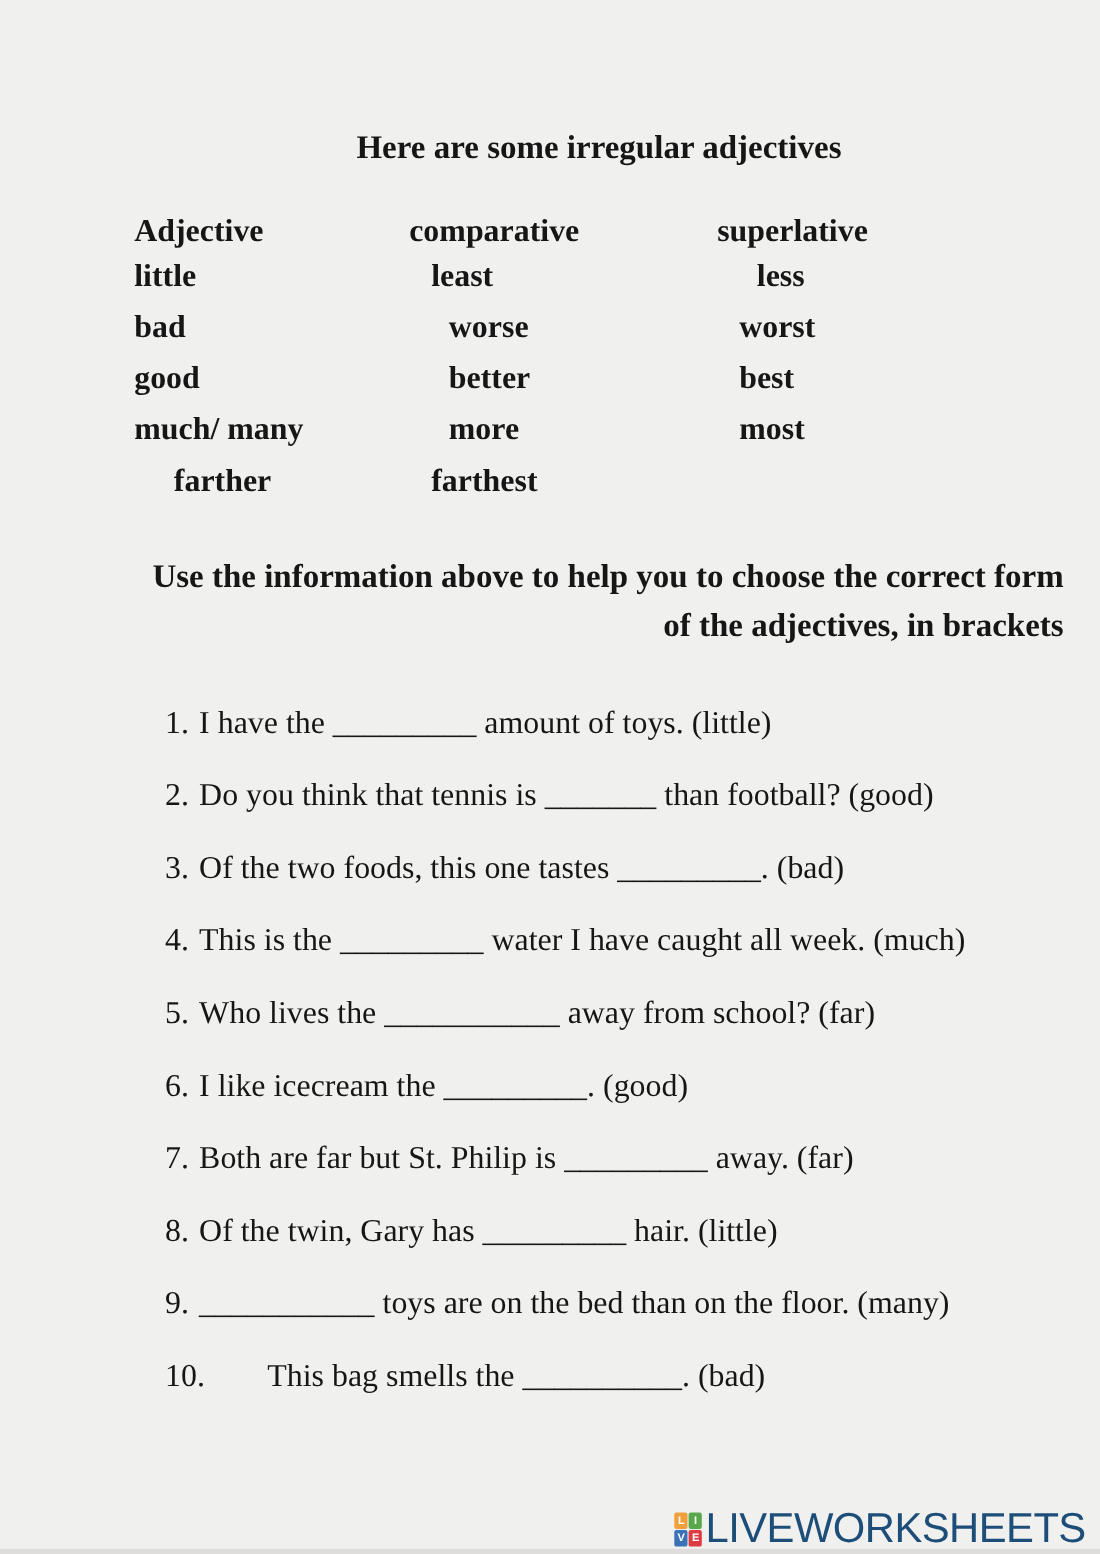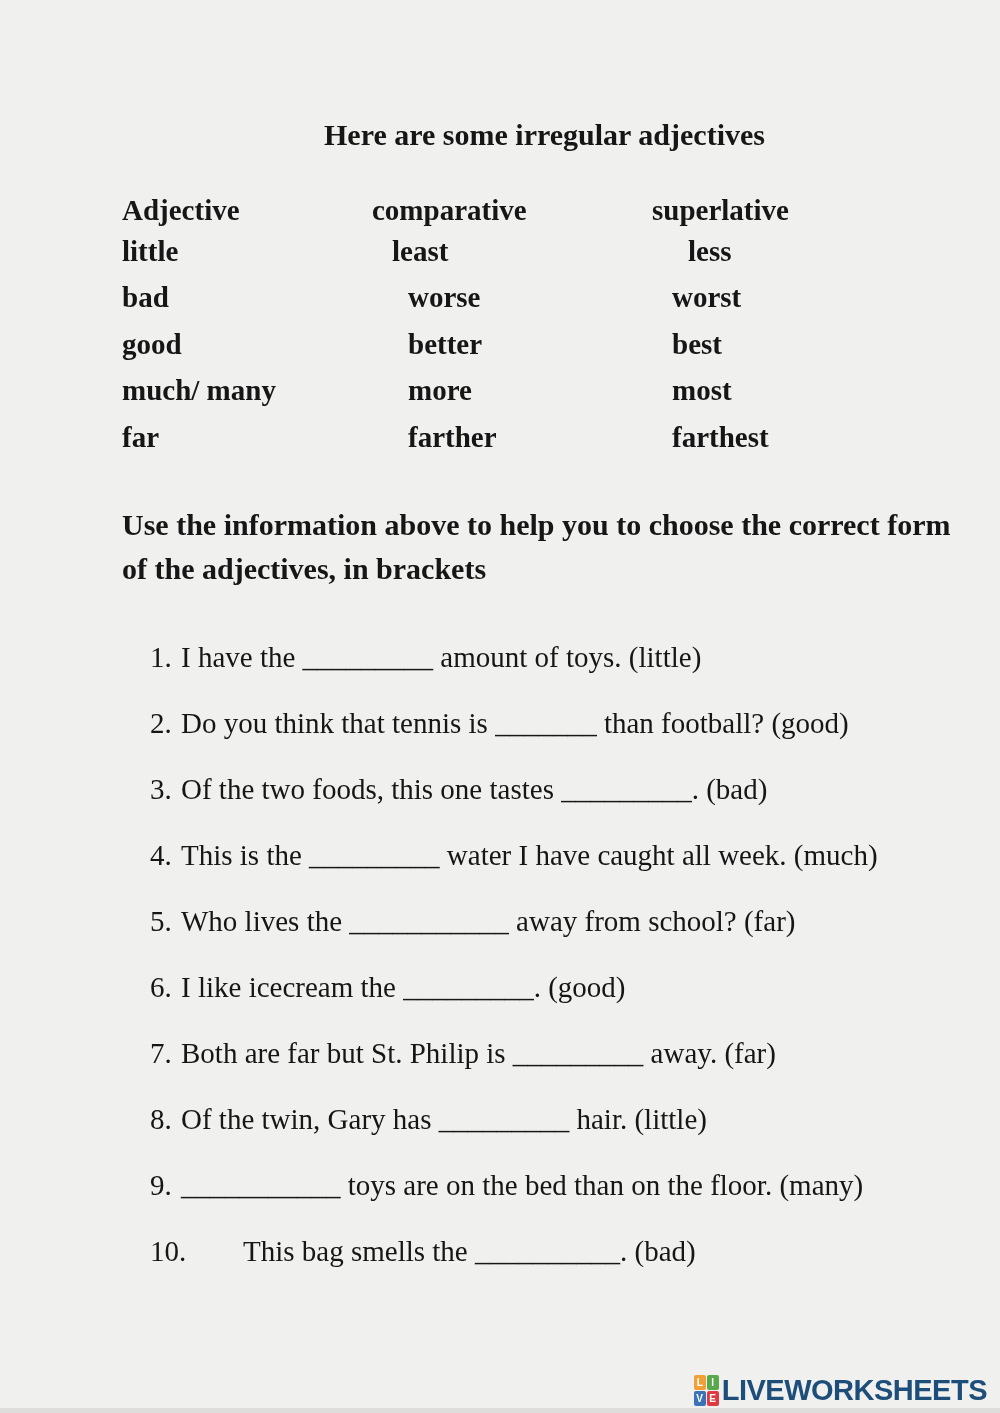--- a/index.html
+++ b/index.html
@@ -17,43 +17,43 @@
     display:grid;
     grid-template-columns:250px 280px 1fr;
     grid-template-rows:36px repeat(5, 46.5px);
     font-size:29px;
   }
   .adj-table .cell { align-self:center; white-space:nowrap;font-weight:bold; }
   .adj-table .th { font-weight:bold; }
   .adj-table .val.c-comp { padding-left:36px; }
   .adj-table .val.c-sup  { padding-left:20px; }
 
-  .instruction { margin:42px 0 16px; font-size:30px; font-weight:bold; line-height:44px; }
+  .instruction { margin:42px 0 16px; font-size:30px; font-weight:bold; line-height:44px;text-align:right; }
 
   .exercise { list-style:none; margin:48px 0 0; padding:0 0 0 28px; font-size:29px;font-family:Liberation Serif, serif; }
   .exercise li { line-height:36px; margin-bottom:30px; white-space:nowrap; }
   .exercise .num { display:inline-block; width:31px; }
   .exercise li:last-child .num { width:93px; }
 
   .logo {
     position:absolute; right:13px; bottom:7px;
     display:flex; align-items:center; text-decoration:none; cursor:pointer;
   }
   .logo-icon {
     display:grid; grid-template-columns:12px 12px; grid-auto-rows:15px;
     gap:1px; margin-right:3px;
   }
   .logo-icon .tile {
     display:flex; align-items:center; justify-content:center;
     color:#ffffff; font-family:"Liberation Sans", sans-serif;
     font-weight:bold; font-size:10px; border-radius:2px;
   }
   .logo-text {
-    font-family:"Liberation Sans", sans-serif; font-weight:bold;
-    font-size:29px; letter-spacing:-0.5px; line-height:31px;
+    font-family:"Liberation Sans", sans-serif; font-weight:normal;
+    font-size:38px; letter-spacing:-0.5px; line-height:31px;
   }
   .bottom-strip {
     position:absolute; left:0; bottom:0; width:100%; height:5px;
     background:#dedddb;
   }
 </style>
 </head>
 <body style="background: rgb(240, 240, 238);">
 
 <div class="content">
@@ -69,21 +69,20 @@
       <div class="cell val c-comp"><span>less</span></div>
       <div class="cell val c-adj"><span>bad</span></div>
       <div class="cell val c-comp"><span>wor</span><b>se</b></div>
       <div class="cell val c-sup"><span>wor</span><b>st</b></div>
       <div class="cell val c-adj"><span>good</span></div>
       <div class="cell val c-comp"><span>better</span></div>
       <div class="cell val c-sup"><span>best</span></div>
       <div class="cell val c-adj"><span>much/ many</span></div>
       <div class="cell val c-comp"><span>more</span></div>
       <div class="cell val c-sup"><span>most</span></div>
-      <div class="cell val c-adj"><span>far</span></div>
       <div class="cell val c-comp"><span>f</span><b>a</b><span>rther</span></div>
       <div class="cell val c-sup"><span>f</span><b>a</b><span>rthest</span></div>
     </div>
 
   <p class="instruction">
     <span>Use the information above to help you to choose the correct form</span><br>
     <span>of the adjectives, in brackets</span>
   </p>
 
   <ol class="exercise">

